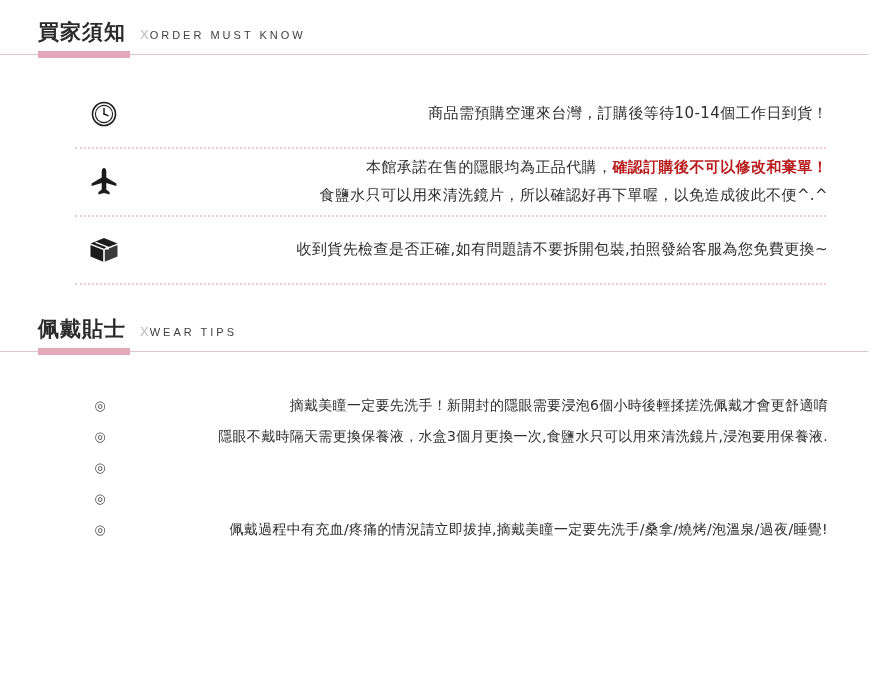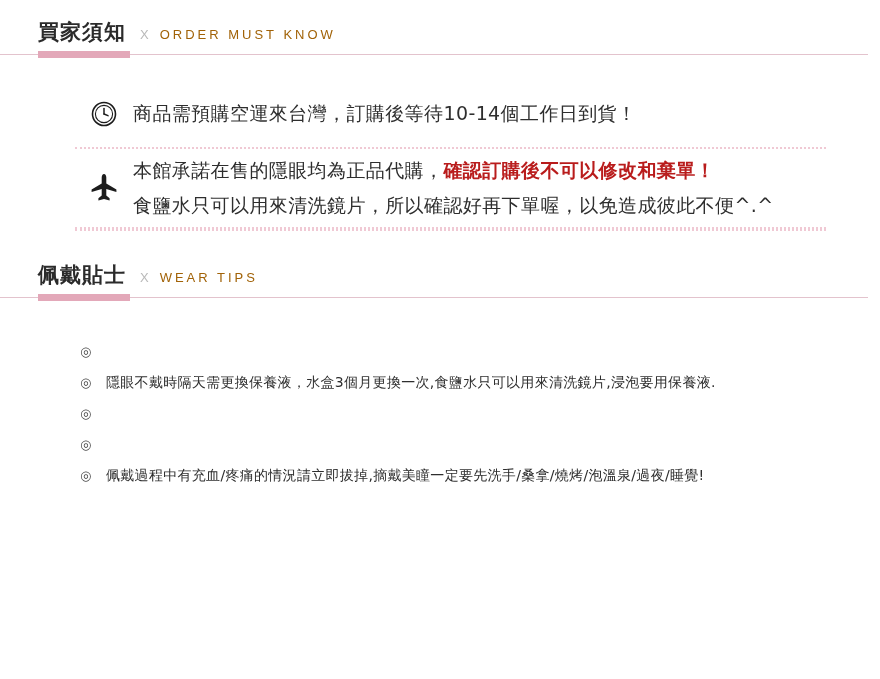--- a/index.html
+++ b/index.html
@@ -14,20 +14,21 @@
     color: #333333;
     overflow: hidden;
     position: relative;
   }
 
   .page {
     width: 868px;
     height: 679px;
     position: relative;
     box-sizing: border-box;
+    text-align: right;
   }
 
   
   .section-head {
     position: relative;
     padding-left: 38px;
     display: flex;
     align-items: baseline;
   }
   .section-head .cn {
@@ -38,23 +39,22 @@
     letter-spacing: 1px;
     line-height: 1;
   }
   .section-head .x {
     font-size: 13px;
     color: #b9b9b9;
     margin-left: 14px;
     letter-spacing: 1px;
   }
   .section-head .en {
-    font-size: 13px;
-    color: #a16207;
-    margin-left: 10px;
+    font-size: 11px;
+    color: #404040;
     letter-spacing: 3px;
   }
   .head-rule {
     position: relative;
     height: 1px;
     background: #e3c3cd;
     margin-top: 11px;
   }
   .head-rule .accent {
     position: absolute;
@@ -80,21 +80,21 @@
     width: 58px;
     flex: 0 0 58px;
     display: flex;
     align-items: center;
     justify-content: center;
     color: #1c1c1c;
   }
   .notice-row .txt {
     flex: 1 1 auto;
     font-family: "DejaVu Sans", "Liberation Sans", sans-serif;
-    font-size: 19px;
+    font-size: 15px;
     line-height: 1.85;
     color: #2e2e2e;
     letter-spacing: 0.4px;
   }
   .notice-row .txt .warn {
     color: #b91c1c;
     font-weight: bold;
   }
   .dotted {
     border-bottom: 2px dotted #f0c9d4;
@@ -197,40 +197,54 @@
         </div>
         <div class="txt">
           <div>
             <span>本館承諾在售的隱眼均為正品代購，</span><span class="warn">確認訂購後不可以修改和棄單！</span>
           </div>
           <div>食鹽水只可以用來清洗鏡片，所以確認好再下單喔，以免造成彼此不便^.^</div>
         </div>
       </div>
       <div class="dotted"></div>
 
+      <div class="notice-row">
+        <div class="ico">
+          <svg width="30" height="26" viewBox="0 0 30 26" aria-hidden="true">
+            <path d="M15 1 L28.5 6.4 L15 11.8 L1.5 6.4 Z" fill="#1c1c1c"></path>
+            <path d="M1.5 7.9 L14.2 13 L14.2 24.8 L1.5 19.6 Z" fill="#1c1c1c"></path>
+            <path d="M28.5 7.9 L15.8 13 L15.8 24.8 L28.5 19.6 Z" fill="#3a3a3a"></path>
+            <path d="M6.4 4.4 L19.6 9.7 L19.6 12.9 L16.8 11.8 L16.8 10 L6.4 5.9 Z" fill="#ffffff"></path>
+          </svg>
+        </div>
+        <div class="txt">
+          <div>收到貨先檢查是否正確,如有問題請不要拆開包裝,拍照發給客服為您免費更換~</div>
+        </div>
+      </div>
       <div class="dotted"></div>
 
 
     </div>
   </div>
 
   <div style="padding-top:34px;">
     <div class="section-head">
       <span class="cn">佩戴貼士</span>
       <span class="x">X</span>
       <span class="en">WEAR TIPS</span>
     </div>
     <div class="head-rule">
       <div class="accent"></div>
     </div>
 
     <div class="tips-list">
 
       <div class="tip-row">
         <span class="bullet">◎</span>
+        <span class="tip-text">摘戴美瞳一定要先洗手！新開封的隱眼需要浸泡6個小時後輕揉搓洗佩戴才會更舒適唷</span>
       </div>
 
       <div class="tip-row">
         <span class="bullet">◎</span>
         <span class="tip-text">隱眼不戴時隔天需更換保養液，水盒3個月更換一次,食鹽水只可以用來清洗鏡片,浸泡要用保養液.</span>
       </div>
 
       <div class="tip-row">
         <span class="bullet">◎</span>
       </div>

